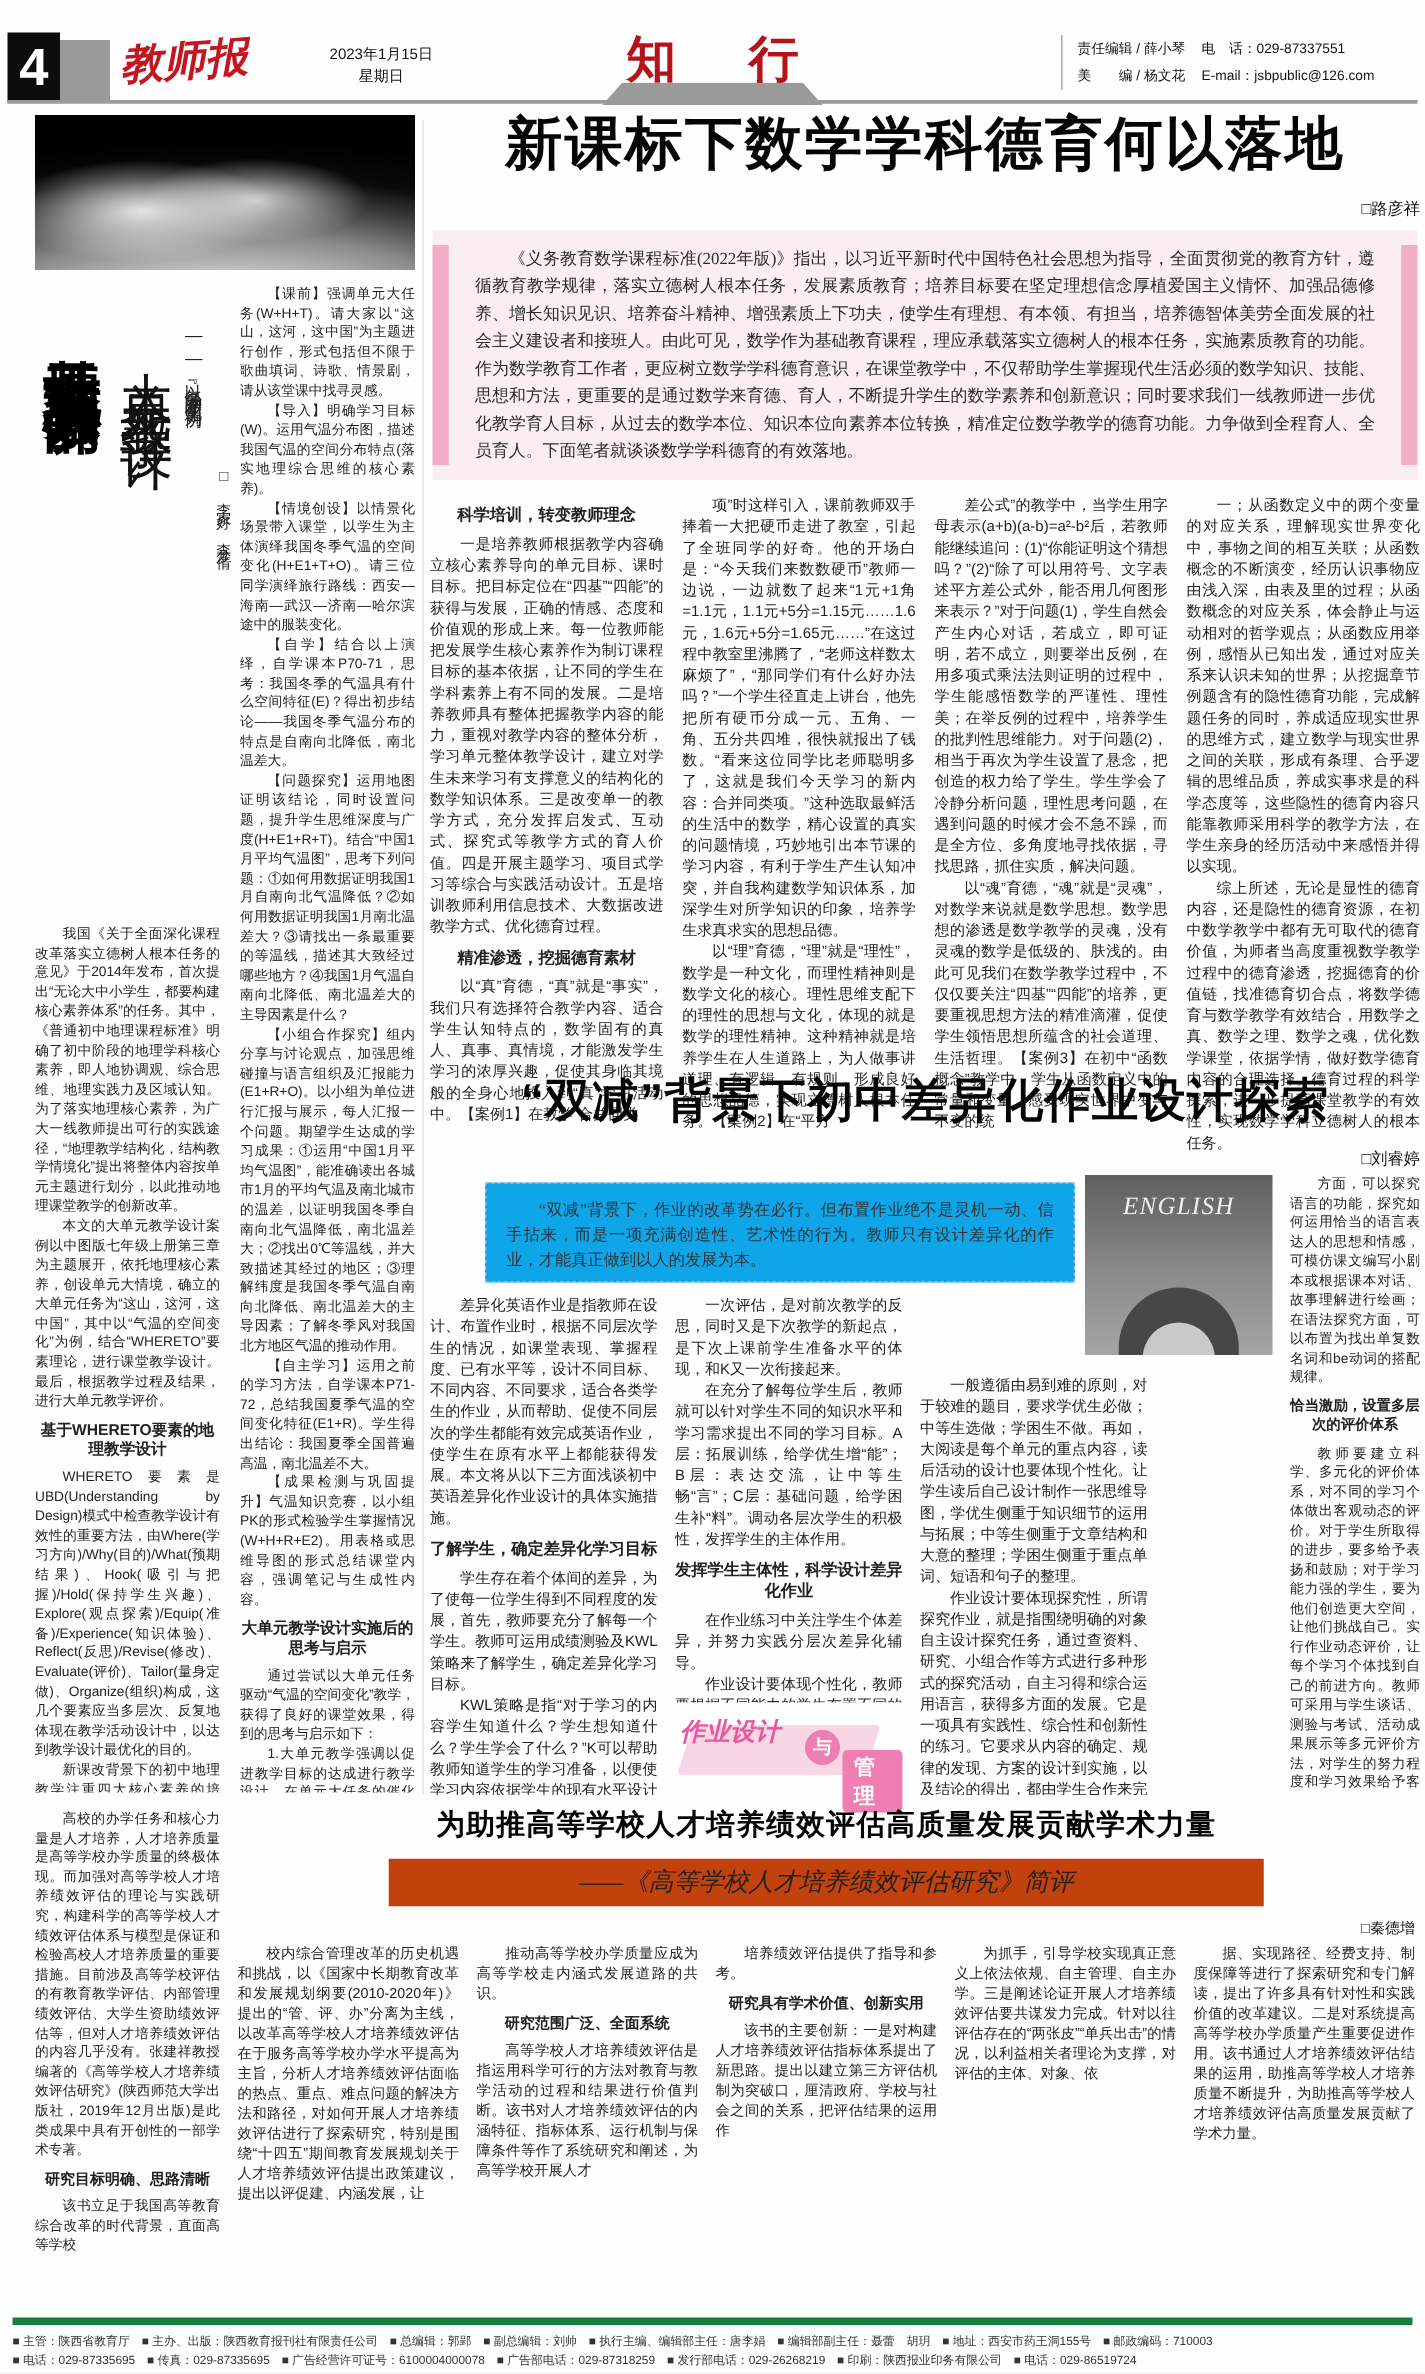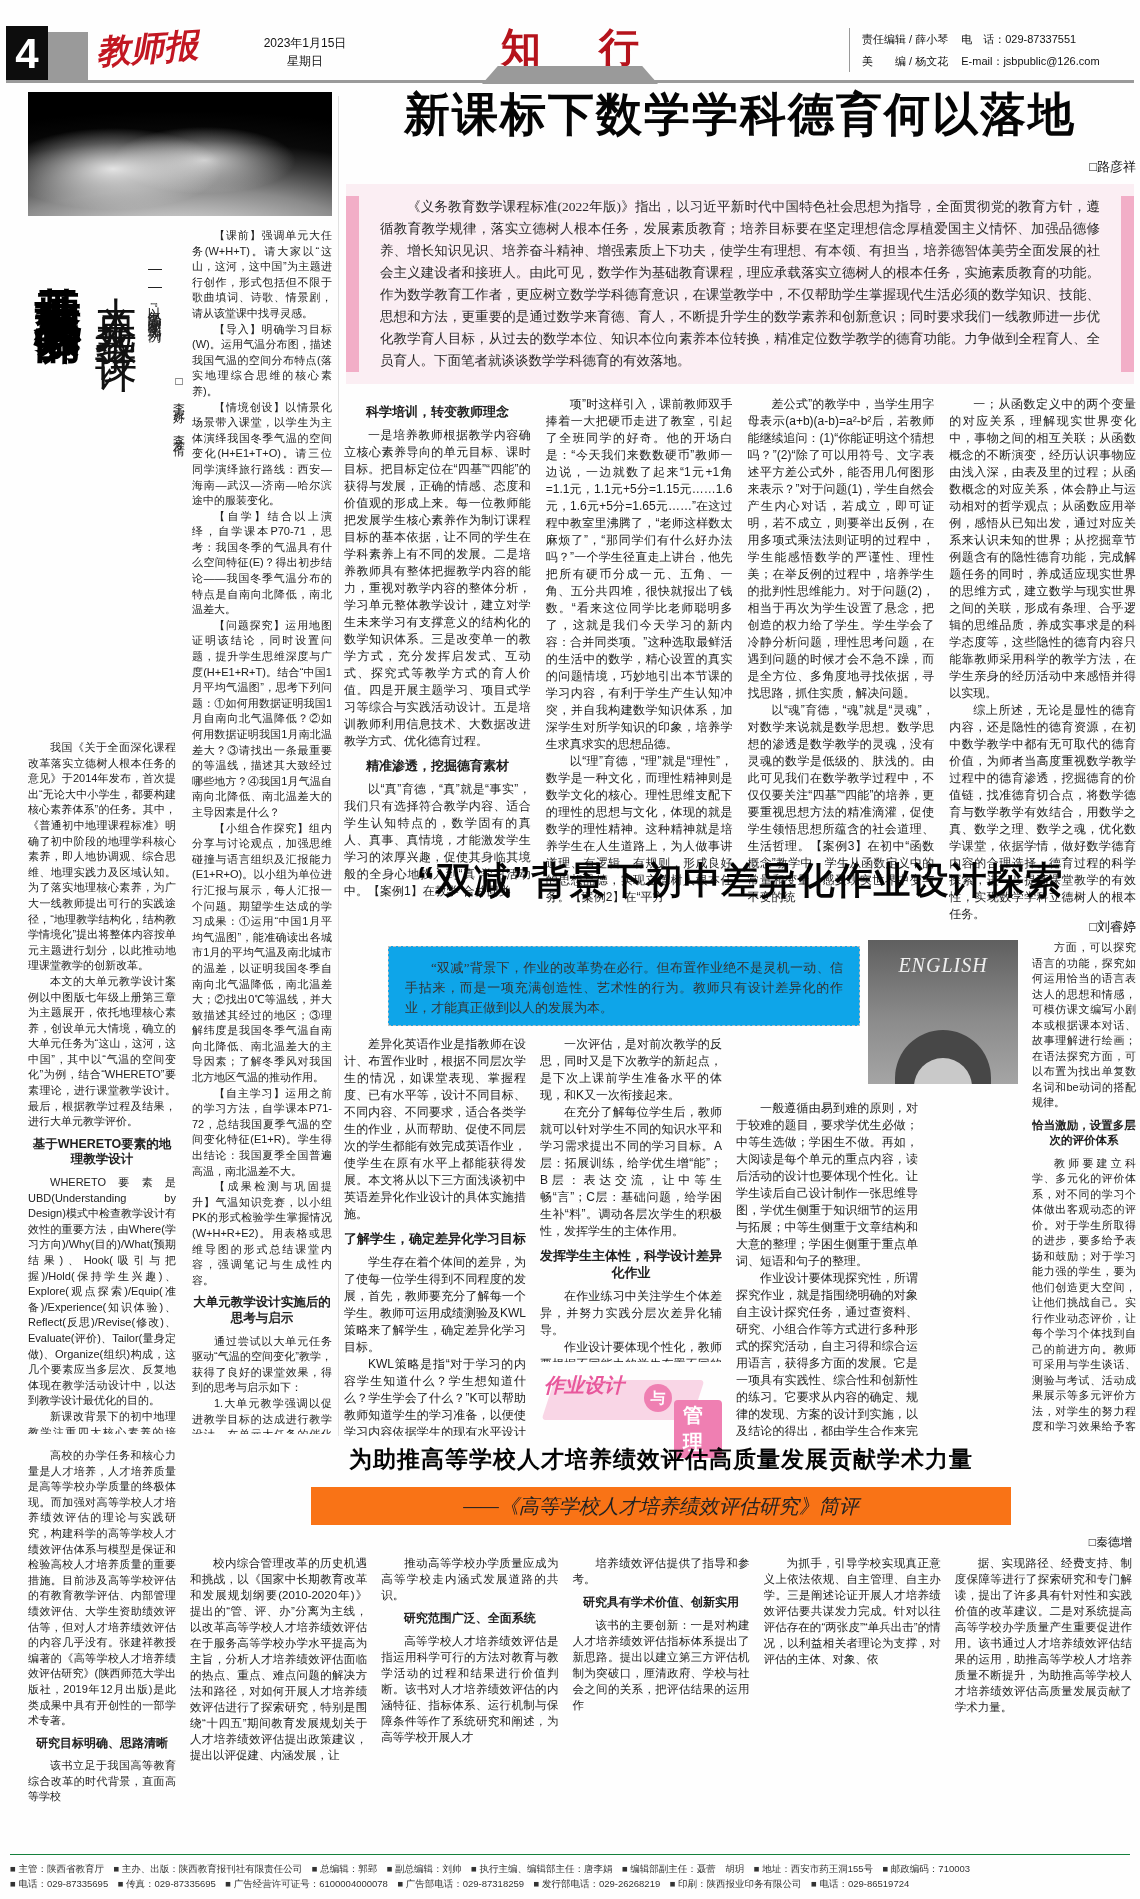--- a/index.html
+++ b/index.html
@@ -79,37 +79,37 @@
   .sj-c1{left:0;top:184px;width:182px;height:400px;}
   .sj-c2{left:196px;top:184px;width:182px;height:326px;}
   .sj-c3{left:392px;top:248px;width:182px;height:336px;}
   
   .hw{position:absolute;left:196px;top:518px;width:182px;height:62px;}
   .hw:before{content:"";position:absolute;left:8px;top:10px;width:150px;height:40px;background:#f9d6e6;
              transform:skewX(-18deg);border-radius:4px;}
   .hw-t1{position:absolute;left:4px;top:2px;color:#e8589c;font-weight:900;font-size:20px;font-style:italic;}
   .hw-badge{position:absolute;left:104px;top:14px;width:28px;height:28px;border-radius:50%;background:#ef7fb2;
             color:#fff;text-align:center;line-height:28px;font-size:15px;font-weight:bold;}
-  .hw-t2{position:absolute;left:134px;top:30px;background:#ef7fb2;color:#fff;font-size:20px;font-weight:bold;
+  .hw-t2{position:absolute;left:134px;top:30px;background:#ef7fb2;color:#fff;font-size:17px;font-weight:bold;
          padding:2px 9px;border-radius:4px;}
   
   .rev{position:absolute;left:28px;top:1442px;width:1104px;height:402px;}
   .rev-left{position:absolute;left:0;top:6px;width:148px;height:392px;overflow:hidden;
             font-size:11px;line-height:15.6px;}
   .rev-left .subhead{font-size:12px;}
   .rev-main{position:absolute;left:162px;top:0;width:942px;height:402px;}
   .rev-headline{margin:2px 0 0;text-align:center;font-size:23px;font-weight:900;letter-spacing:1px;color:#050505;}
-  .rev-bar{margin:12px auto 0;width:700px;height:38px;background:#f97316;text-align:center;line-height:38px;
+  .rev-bar{margin:12px auto 0;width:700px;height:38px;background:#c2410c;text-align:center;line-height:38px;
            font-family:"Liberation Serif",serif;font-style:italic;font-size:20px;color:#222;}
   .rev-by{margin:9px 0 4px;font-size:12px;}
   .rev-cols{display:flex;gap:14px;margin-top:4px;}
   .rev-cols .rc{flex:1;height:252px;overflow:hidden;font-size:11.5px;line-height:16px;}
   .rev-cols .subhead{font-size:12px;}
   
-  .ft{position:absolute;left:10px;right:10px;top:1854px;border-top:1px solid #15803d;padding-top:6px;
+  .ft{position:absolute;left:10px;right:10px;top:1854px;border-top:6px solid #15803d;padding-top:6px;
       font-size:9.5px;line-height:15px;color:#333;}
   .ft div{white-space:nowrap;overflow:hidden;}
   .vrule{position:absolute;left:338px;top:96px;height:1340px;width:1px;background:#e0e0e0;}
 </style>
 </head>
 <body>
 
 <div id="page">
 
   <div class="hdr">

